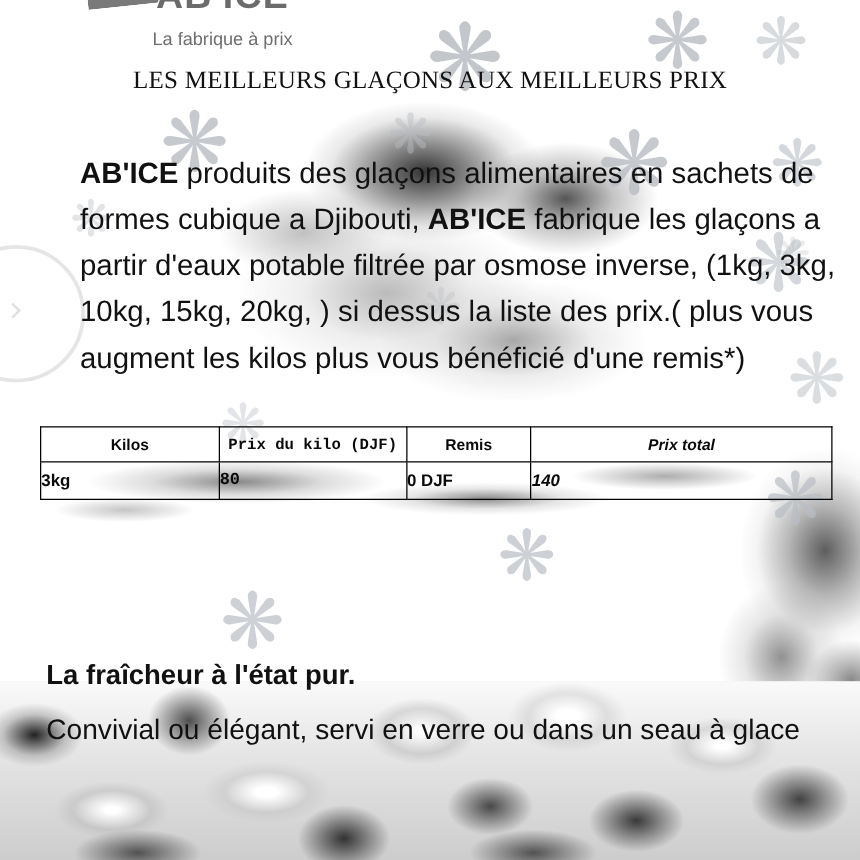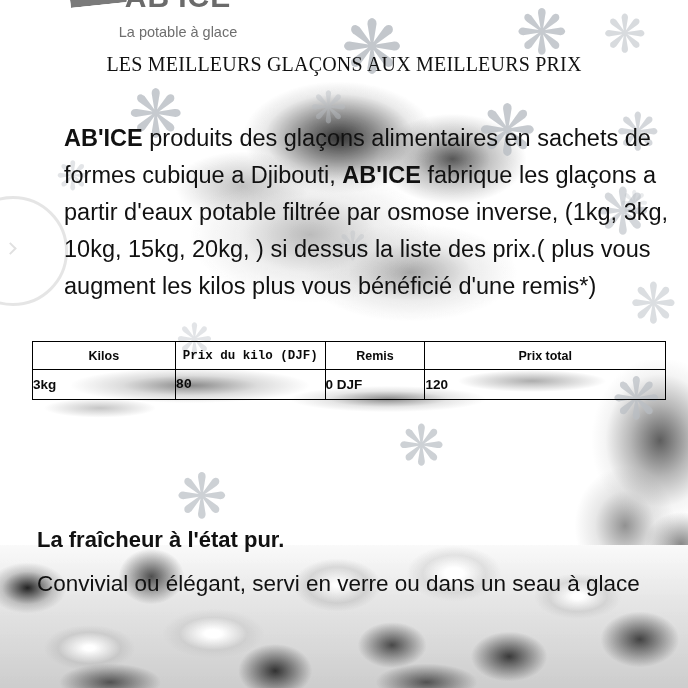--- a/index.html
+++ b/index.html
@@ -179,21 +179,21 @@
     padding: 0;
   }
   #price-table thead th { height: 28px; font-size: 12.5px; }
   #price-table tbody td { height: 30px; font-size: 13.5px; }
   #price-table tbody tr:nth-child(3) td,
   #price-table tbody tr:nth-child(4) td,
   #price-table tbody tr:nth-child(5) td { height: 34px; }
   .col-kilos { width: 143px; }
   .col-prix  { width: 150px; font-family: Liberation Mono, monospace; }
   .col-remis { width: 100px; }
-  .col-total { width: 241px; }
+  .col-total { width: 241px; font-style: italic; }
   .star { font-size: 17px; vertical-align: 2px; }
 
   
   #tagline-bold {
     position: absolute;
     left: 37px; top: 527px;
     font-size: 22px;
     font-weight: bold;
     color: #111111;
     white-space: nowrap;
@@ -235,21 +235,21 @@
       <div class="snowflake" style="left: 176px; top: 318px; font-size: 44px; opacity: 0.4; color: rgb(185, 190, 196);">❋</div>
       <div class="snowflake" style="left: 612px; top: 370px; font-size: 58px; opacity: 0.7; color: rgb(185, 190, 196);">❋</div>
       <div class="snowflake" style="left: 398px; top: 418px; font-size: 56px; opacity: 0.7; color: rgb(185, 190, 196);">❋</div>
       <div class="snowflake" style="left: 176px; top: 466px; font-size: 62px; opacity: 0.7; color: rgb(185, 190, 196);">❋</div>
       <div class="snowflake" style="left: 620px; top: 186px; font-size: 34px; opacity: 0.3; color: rgb(185, 190, 196);">❋</div>
     </div>
 
   <div id="logo-block">
     <div id="logo-swoosh"></div>
     <div id="logo-wordmark">AB'ICE</div>
-    <div id="logo-tagline">La potable à glace</div>
+    <div id="logo-tagline">La fabrique à prix</div>
   </div>
 
   <div id="headline">LES MEILLEURS GLAÇONS AUX MEILLEURS PRIX</div>
 
   <div id="body-para">
     <b>AB'ICE</b><span> produits des glaçons alimentaires en sachets de formes cubique a Djibouti, </span><b>AB'ICE</b><span> fabrique les glaçons a partir d'eaux potable filtrée par osmose inverse, (1kg, 3kg, 10kg, 15kg, 20kg, ) si dessus la liste des prix.( plus vous augment les kilos plus vous bénéficié d'une remis*)</span>
   </div>
 
   <table id="price-table">
     <thead>
@@ -258,21 +258,21 @@
         <th class="col-prix">Prix du kilo (DJF)</th>
         <th class="col-remis">Remis</th>
         <th class="col-total">Prix total</th>
       </tr>
     </thead>
     <tbody id="price-table-body">
         <tr>
           <td class="col-kilos">3kg</td>
           <td class="col-prix">80</td>
           <td class="col-remis">0 DJF</td>
-          <td class="col-total">120</td>
+          <td class="col-total">140</td>
         </tr>
       </tbody>
   </table>
 
   <div id="tagline-sub">Convivial ou élégant, servi en verre ou dans un seau à glace</div>
   <div id="tagline-bold">La fraîcheur à l'état pur.</div>
 
 </div>
 
 </body></html>

